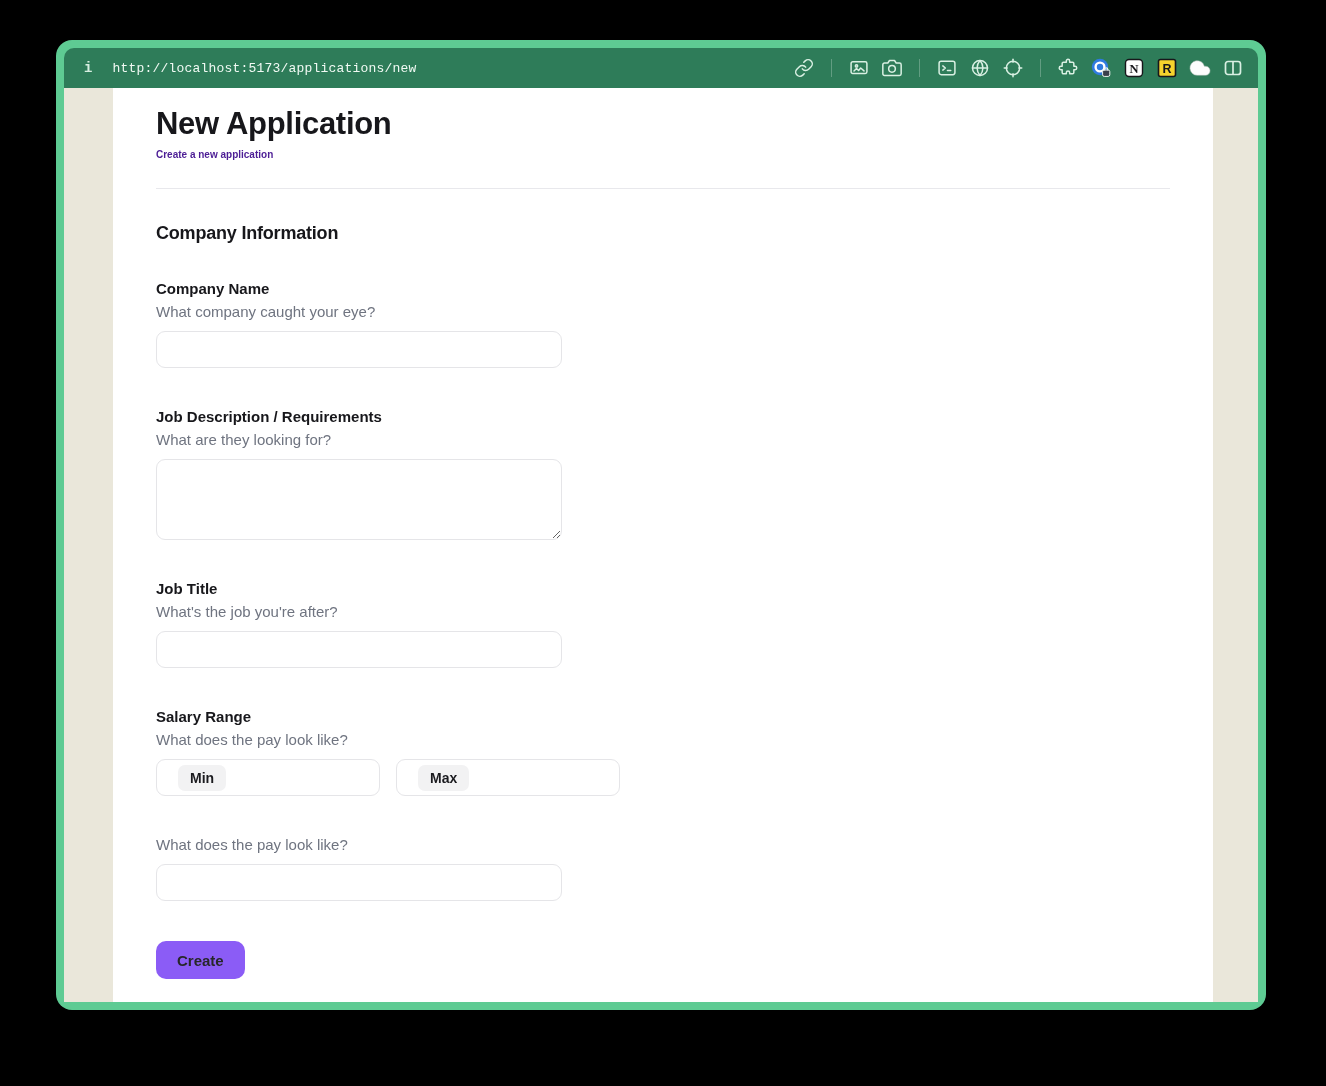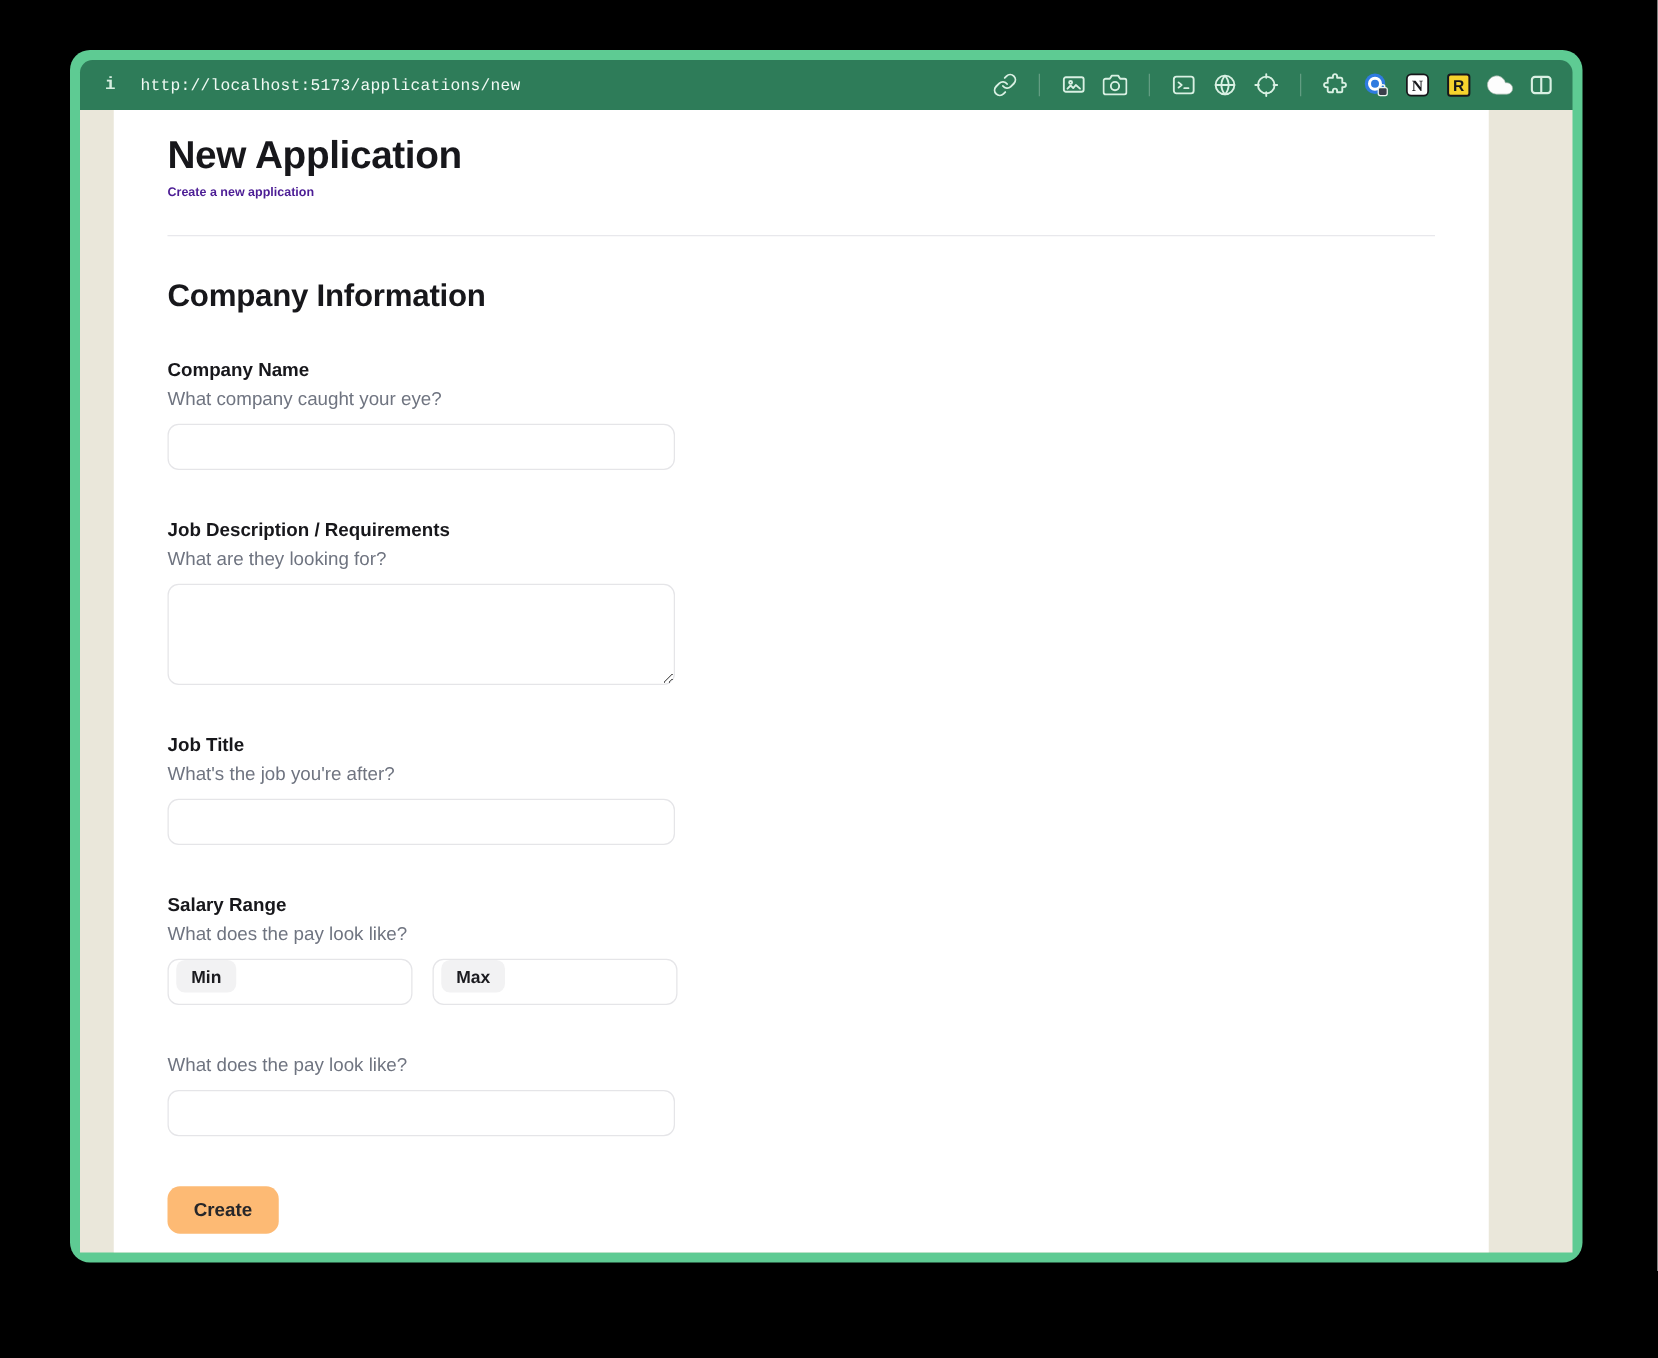--- a/index.html
+++ b/index.html
@@ -24,63 +24,63 @@
     color:#f1faf4;letter-spacing:0.2px;
   }
   .toolbar{margin-left:auto;display:flex;align-items:center;gap:11px;color:#d9f0e3;}
   .tb-icon{width:22px;height:22px;display:flex;align-items:center;justify-content:center;cursor:pointer;}
   .tb-icon svg{display:block;}
   .tb-sep{width:1px;height:18px;background:rgba(255,255,255,0.25);margin:0 5px;}
   .page{
     height:914px;background:#eae7da;overflow:hidden;
   }
   .content{
-    margin-left:27px;width:1100px;height:100%;background:#ffffff;
+    margin-left:49px;width:1100px;height:100%;background:#ffffff;
     box-sizing:border-box;padding:10px 43px 0 43px;
   }
   .page-title{
     font-size:31px;font-weight:800;color:#17171b;margin:8px 0 0 0;
     letter-spacing:-0.3px;
   }
   .page-subtitle{font-size:10px;color:#4c1d95;margin-top:7px;font-weight:bold;}
   .divider{height:1px;background:#e8e8ec;margin-top:28px;}
   .section-title{
-    font-size:25px;font-weight:800;color:#17171b;margin:34px 0 0 0;letter-spacing:-0.2px;
+    font-size:18px;font-weight:800;color:#17171b;margin:34px 0 0 0;letter-spacing:-0.2px;
   }
   .field-group{margin-top:40px;}
   .field-group.first{margin-top:36px;}
   .field-label{font-size:15px;font-weight:600;color:#17171b;line-height:18px;}
   .field-hint{font-size:15px;color:#6f7480;line-height:18px;margin-top:5px;}
   .text-input{
     margin-top:10px;width:406px;height:37px;box-sizing:border-box;
     border:1px solid #e5e5e8;border-radius:9px;background:#fff;
     padding:0 12px;font-size:14px;font-family:"Liberation Sans",sans-serif;
     color:#17171b;outline:none;display:block;
   }
   .textarea-input{
     margin-top:10px;width:406px;height:81px;box-sizing:border-box;
     border:1px solid #e5e5e8;border-radius:9px;background:#fff;
     padding:8px 12px;font-size:14px;font-family:"Liberation Sans",sans-serif;
     color:#17171b;outline:none;resize:both;display:block;
   }
   .salary-row{margin-top:10px;display:flex;gap:16px;}
   .salary-box{
-    width:196px;height:37px;box-sizing:border-box;border:1px solid #e5e5e8;
-    border-radius:9px;background:#fff;display:flex;align-items:flex-start;padding-left:6px;
+    width:224px;height:37px;box-sizing:border-box;border:1px solid #e5e5e8;
+    border-radius:9px;background:#fff;display:flex;align-items:center;padding-left:21px;
   }
   .salary-chip{
     background:#f2f2f3;border-radius:7px;padding:5px 12px;
     font-size:14px;font-weight:700;color:#1b1b1f;
   }
   .salary-input{
     border:none;outline:none;flex:1;min-width:0;height:100%;background:transparent;
     font-size:14px;font-family:"Liberation Sans",sans-serif;padding:0 8px;
   }
   .create-button{
-    margin-top:40px;height:38px;padding:0 21px;background:#fdba74;border:none;
+    margin-top:40px;height:38px;padding:0 21px;background:#8b5cf6;border:none;
     border-radius:10px;font-size:15px;font-weight:700;color:#27272a;
     font-family:"Liberation Sans",sans-serif;cursor:pointer;display:inline-block;
   }
 </style>
 </head>
 <body>
 
 <div class="window">
   <div class="titlebar">
     <span class="info-glyph">i</span>

